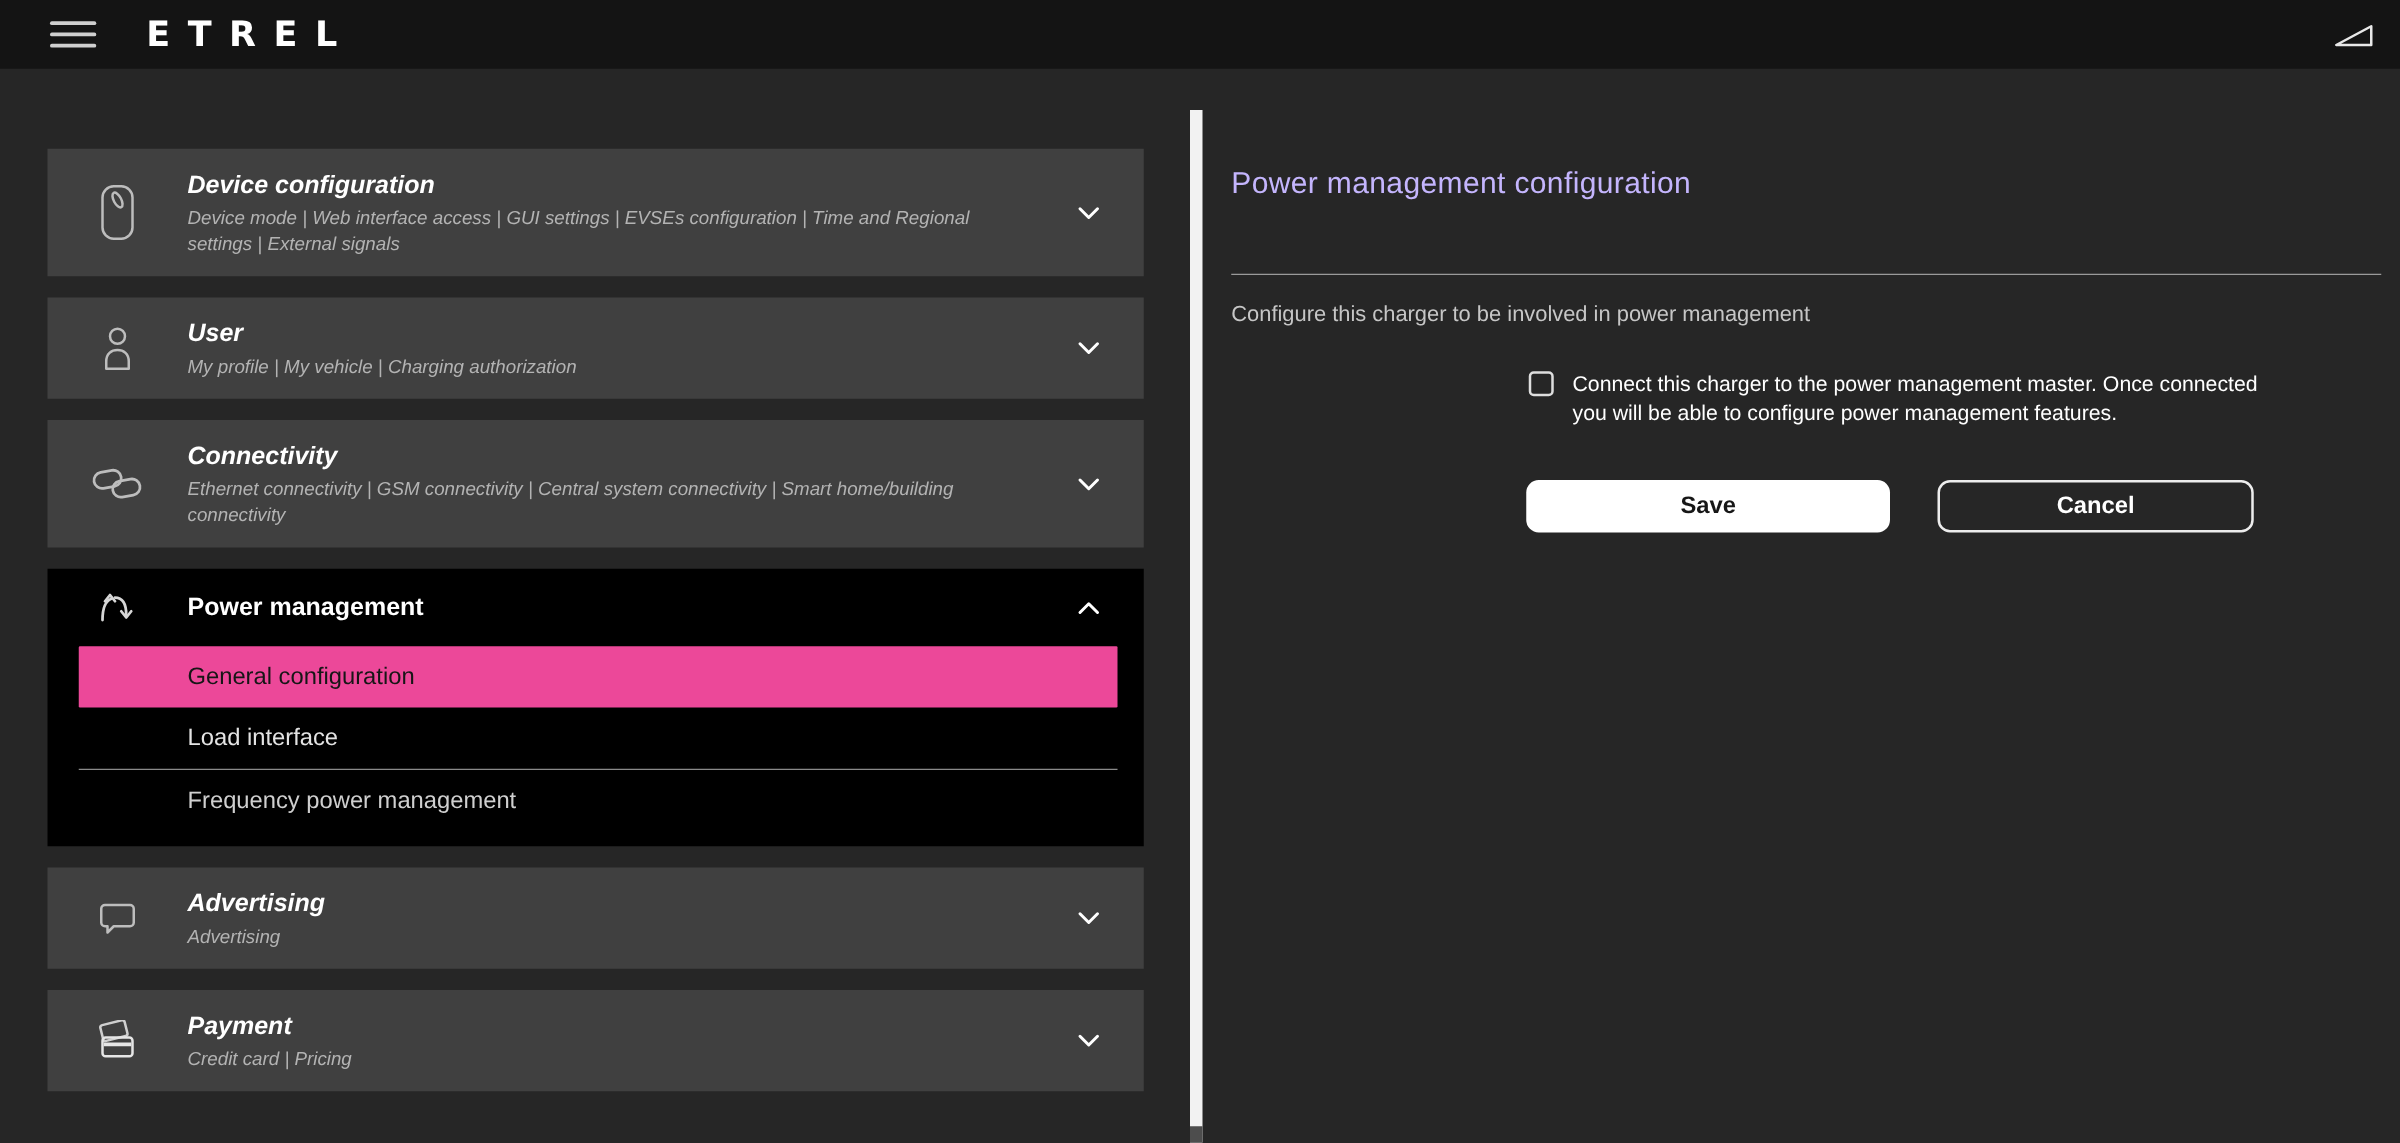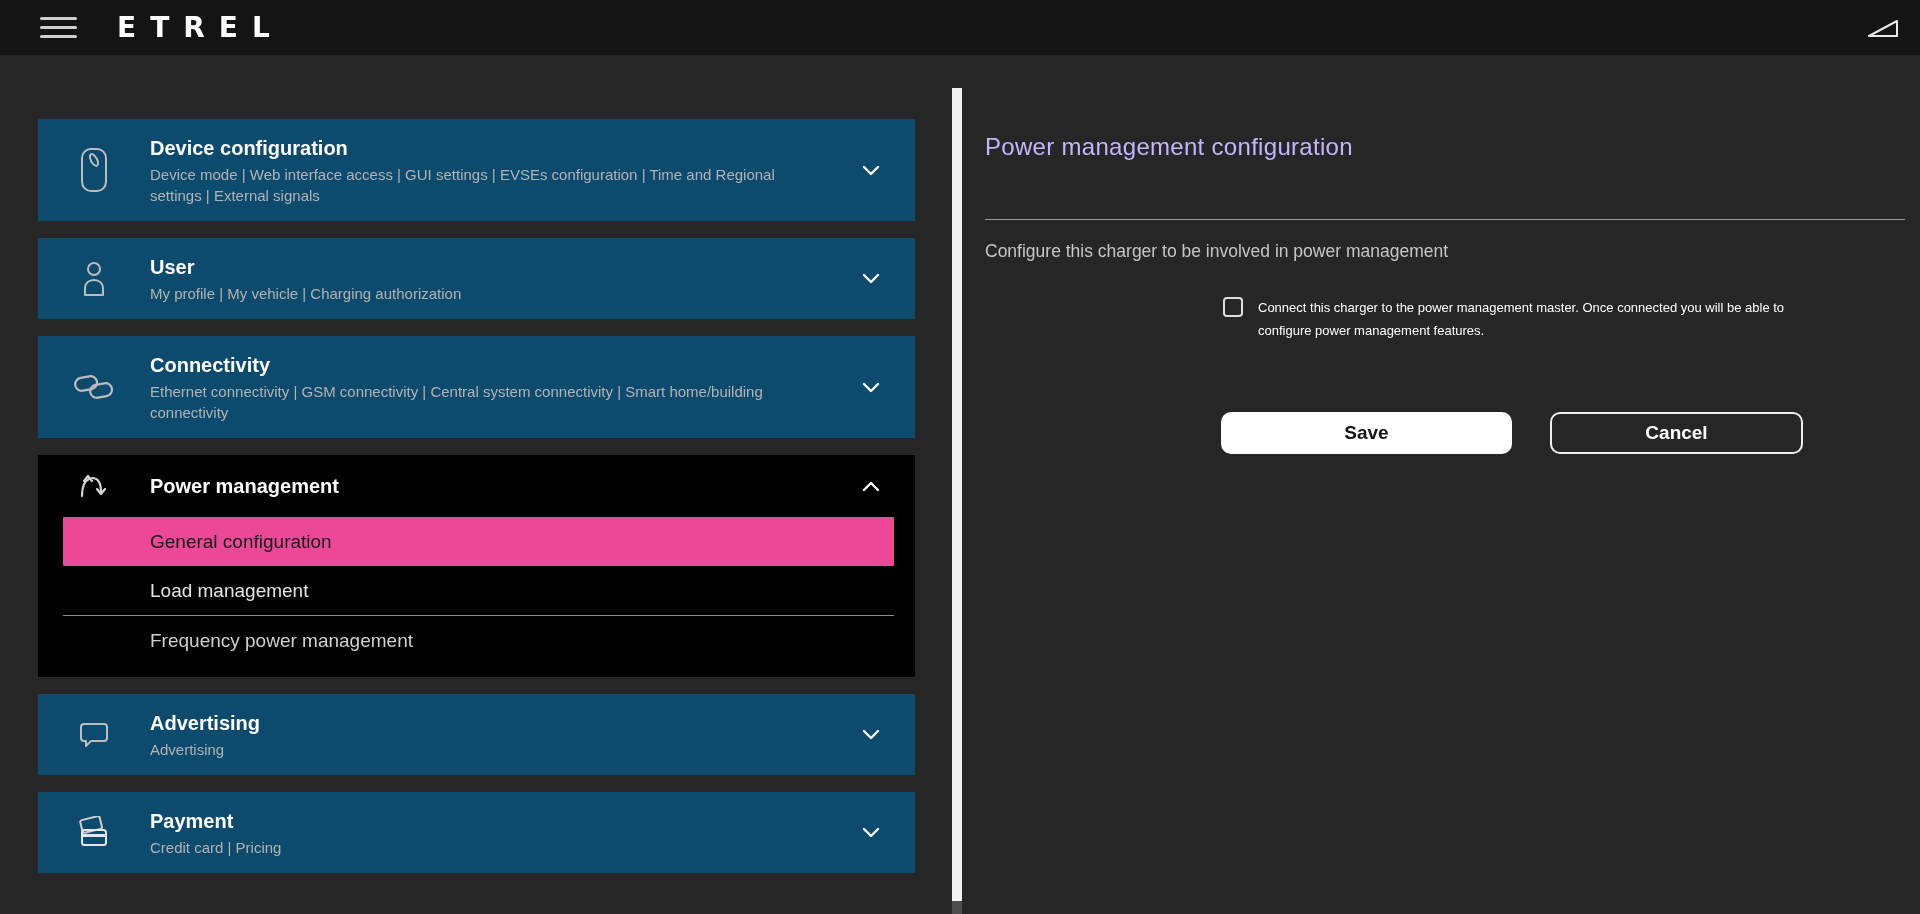--- a/index.html
+++ b/index.html
@@ -21,22 +21,22 @@
   .hamburger div { height:3px; background:#cfcfcf; border-radius:2px; margin:6px 0; }
   .logo {
     margin-left:40px; font-size:28px; font-weight:bold; color:#ffffff;
     letter-spacing:14px; font-family:"DejaVu Sans", sans-serif;
   }
   .signal { margin-left:auto; margin-right:20px; }
 
   
   .sidebar { position:absolute; left:38px; top:119px; width:877px; }
   .section {
-    background:#0c4a6e; margin-bottom:17px; display:flex; align-items:center;
-    padding:15px 0; cursor:pointer;
+    background:#404040; margin-bottom:17px; display:flex; align-items:center;
+    padding:15px 0; cursor:pointer;font-style:italic;
   }
   .icon-col { width:112px; display:flex; justify-content:center; flex-shrink:0; }
   .sec-body { flex:1; padding-right:10px; }
   .sec-title { font-size:20px; font-weight:bold; color:#ffffff; line-height:28px; }
   .sec-sub { font-size:15px; color:#b3b3b3; line-height:21px; margin-top:2px; }
   .chev-col { width:88px; display:flex; justify-content:center; flex-shrink:0; }
 
   
   .section-expanded { background:#000000; margin-bottom:17px; padding-bottom:12px; }
   .pm-head { display:flex; align-items:center; height:62px; cursor:pointer; }
@@ -65,28 +65,27 @@
     letter-spacing:0.3px;
   }
   .divider { margin-top:58px; border-top:1px solid #9a9a9a; width:920px; }
   .desc { margin-top:21px; font-size:17.5px; color:#c6c6c6; }
 
   .check-row { margin-top:34px; margin-left:238px; display:flex; width:620px; }
   .checkbox {
     width:20px; height:20px; border:2px solid #dedede; border-radius:4px;
     background:transparent; flex-shrink:0; margin-top:1px; cursor:pointer;
   }
-  .check-label { margin-left:15px; font-size:13px; line-height:23px; color:#ffffff; width:565px; }
+  .check-label { margin-left:15px; font-size:17px; line-height:23px; color:#ffffff; width:565px; }
 
   .btn-row { margin-top:42px; margin-left:236px; display:flex; }
   .btn {
     height:42px; border-radius:10px; font-size:19px; font-weight:bold;
     display:flex; align-items:center; justify-content:center; cursor:pointer;
     font-family:"Liberation Sans", sans-serif;
-    margin-top:28px;
   }
   .btn-save { width:291px; background:#ffffff; color:#161616; border:none; }
   .btn-cancel { width:253px; margin-left:38px; background:transparent; border:2px solid #ededed; color:#ffffff; }
 
   svg { display:block; }
 </style>
 </head>
 <body>
 
 <header class="topbar">
@@ -172,21 +171,21 @@
       <div class="sec-body">
         <div class="sec-title">Power management</div>
       </div>
       <div class="chev-col">
         <svg width="18" height="11" viewBox="0 0 18 11">
             <polyline points="2,9 9,2 16,9" fill="none" stroke="#ffffff" stroke-width="2.4" stroke-linecap="round" stroke-linejoin="round"></polyline>
           </svg>
       </div>
     </div>
     <div class="pm-item pm-item-active">General configuration</div>
-    <div class="pm-item pm-item-normal">Load management</div>
+    <div class="pm-item pm-item-normal">Load interface</div>
     <div class="pm-sep"></div>
     <div class="pm-item pm-item-dim">Frequency power management</div>
   </div>
 
   <div class="section">
     <div class="icon-col">
       <svg width="34" height="32" viewBox="0 0 34 32">
         <path d="M7 5 h20 a3 3 0 0 1 3 3 v11 a3 3 0 0 1 -3 3 h-13 l-5 5 v-5 h-2 a3 3 0 0 1 -3 -3 v-11 a3 3 0 0 1 3 -3 z" fill="none" stroke="#bdbdbd" stroke-width="2" stroke-linejoin="round"></path>
       </svg>
     </div>

